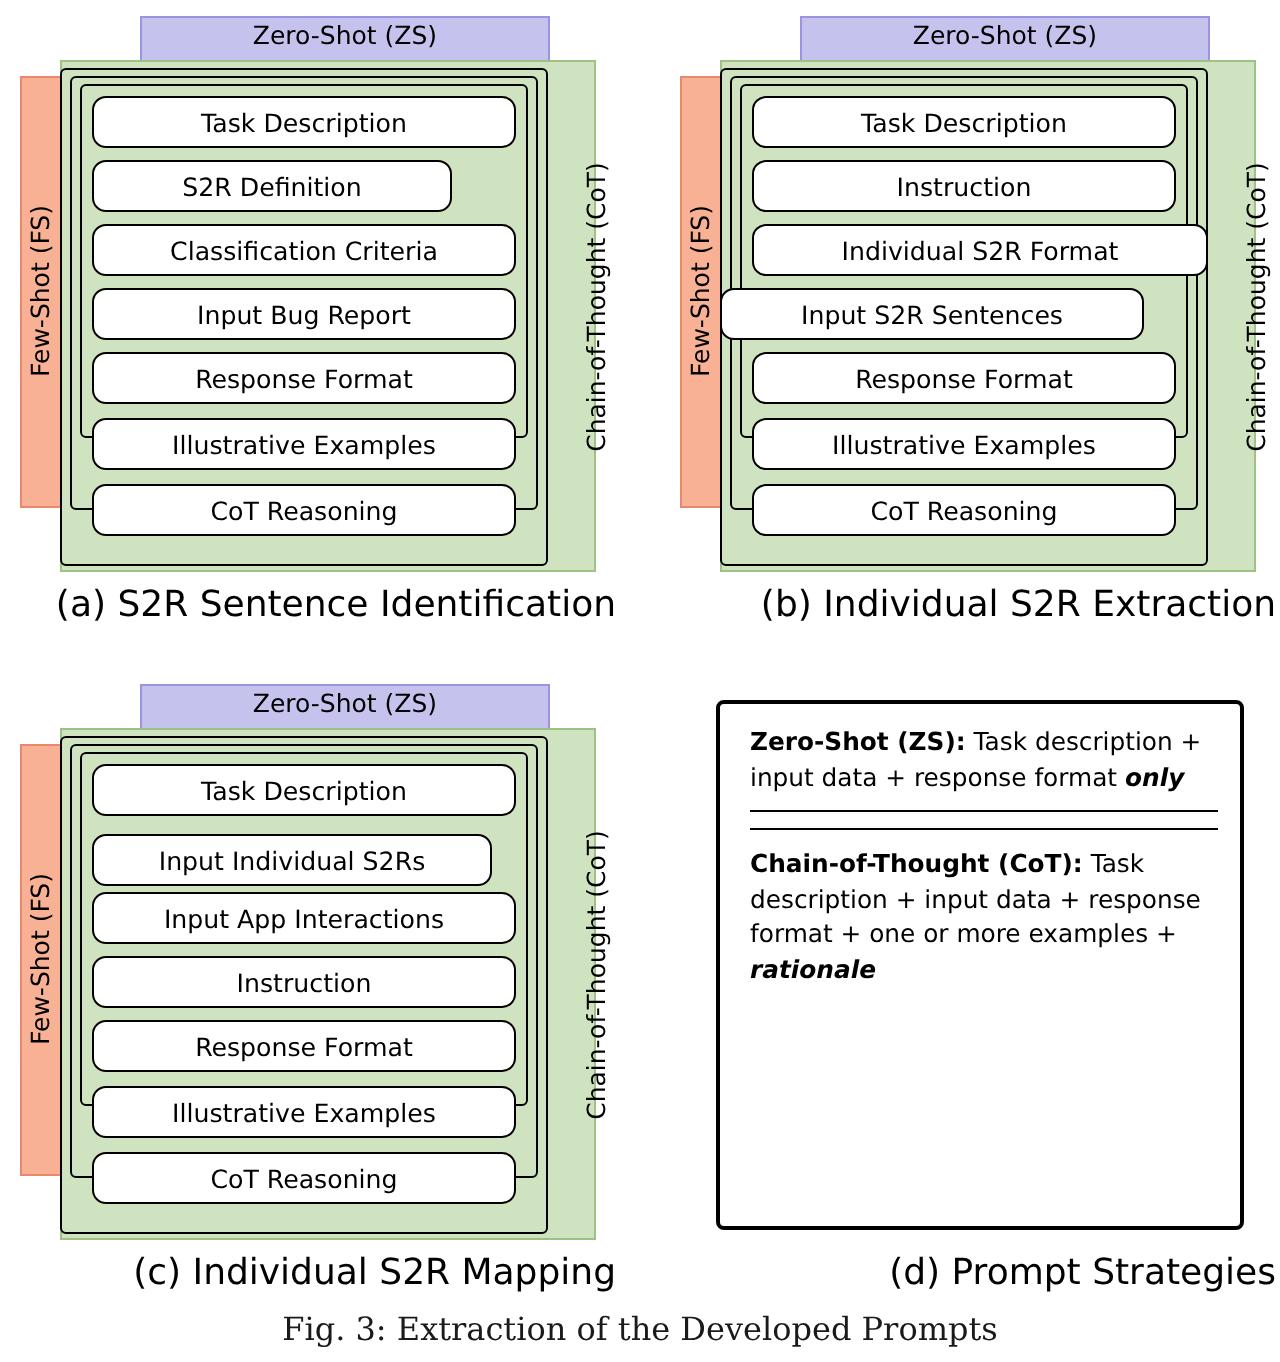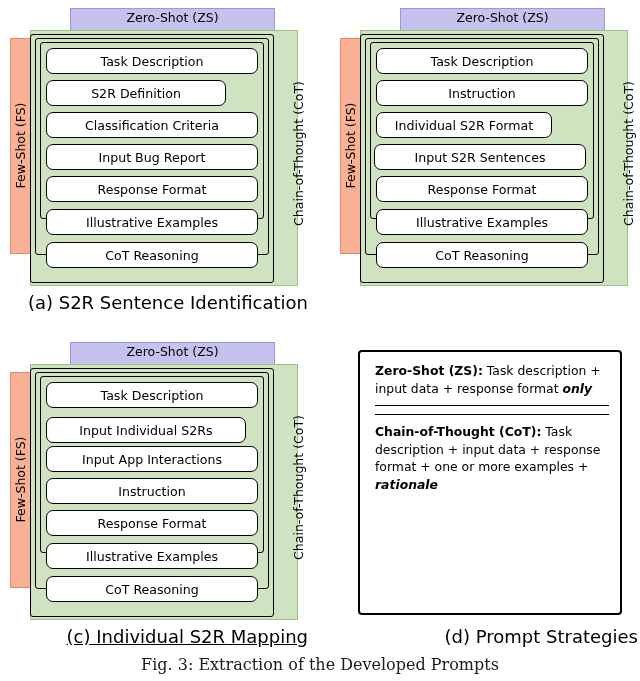--- a/index.html
+++ b/index.html
@@ -178,26 +178,27 @@
 
     <div class="cot-box" style="left:22px; top:24px; width:268px; height:256px;"></div>
     <div class="cot-label" style="left:215px; top:140px; width:150px;">Chain-of-Thought (CoT)</div>
 
     <div class="frame" style="left:32px; top:36px; width:224px; height:177px;"></div>
     <div class="frame" style="left:27px; top:32px; width:234px; height:217px;"></div>
     <div class="frame" style="left:22px; top:28px; width:244px; height:249px;"></div>
 
     <div class="item" style="left:38px; top:42px; width:212px; height:26px;">Task Description</div>
     <div class="item" style="left:38px; top:74px; width:212px; height:26px;">Instruction</div>
-    <div class="item" style="left:38px; top:106px; width:176px; height:26px;">Individual S2R Format</div>
-    <div class="item" style="left:36px; top:138px; width:212px; height:26px;">Input S2R Sentences</div>
+    <div class="item" style="left:38px; top:106px; width:228px; height:26px;">Individual S2R Format</div>
+    <div class="item" style="left:22px; top:138px; width:212px; height:26px;">Input S2R Sentences</div>
     <div class="item" style="left:38px; top:170px; width:212px; height:26px;">Response Format</div>
     <div class="item" style="left:38px; top:203px; width:212px; height:26px;">Illustrative Examples</div>
     <div class="item" style="left:38px; top:236px; width:212px; height:26px;">CoT Reasoning</div>
 
+    <div class="caption" style="left:0px; top:286px;">(b) Individual S2R Extraction</div>
   </div>
 
   <div class="panel" style="left:8px; top:340px; width:300px; height:300px;">
 
     <div class="zs-box" style="left:62px; top:2px; width:205px; height:198px;"></div>
     <div class="zs-label" style="left:62px; top:4px; width:205px;">Zero-Shot (ZS)</div>
 
     <div class="fs-box" style="left:2px; top:32px; width:270px; height:216px;"></div>
     <div class="fs-label" style="left:-38px; top:132px; width:100px;">Few-Shot (FS)</div>
 
@@ -209,21 +210,21 @@
     <div class="frame" style="left:22px; top:28px; width:244px; height:249px;"></div>
 
     <div class="item" style="left:38px; top:42px; width:212px; height:26px;">Task Description</div>
     <div class="item" style="left:38px; top:77px; width:200px; height:26px;">Input Individual S2Rs</div>
     <div class="item" style="left:38px; top:106px; width:212px; height:26px;">Input App Interactions</div>
     <div class="item" style="left:38px; top:138px; width:212px; height:26px;">Instruction</div>
     <div class="item" style="left:38px; top:170px; width:212px; height:26px;">Response Format</div>
     <div class="item" style="left:38px; top:203px; width:212px; height:26px;">Illustrative Examples</div>
     <div class="item" style="left:38px; top:236px; width:212px; height:26px;">CoT Reasoning</div>
 
-    <div class="caption" style="left:0px; top:286px;text-decoration:underline;">(c) Individual S2R Mapping</div>
+    <div class="caption" style="left:0px; top:286px;">(c) Individual S2R Mapping</div>
   </div>
 
   <div class="panel" style="left:338px; top:340px; width:300px; height:300px;">
 
     <div class="strategies" style="left:20px; top:10px; width:264px; height:265px;padding-left:15px;">
 
       <p class="strat-p">
         <b>Zero-Shot (ZS):</b><span> Task description + input data + response format </span><i>only</i>
       </p>
 

